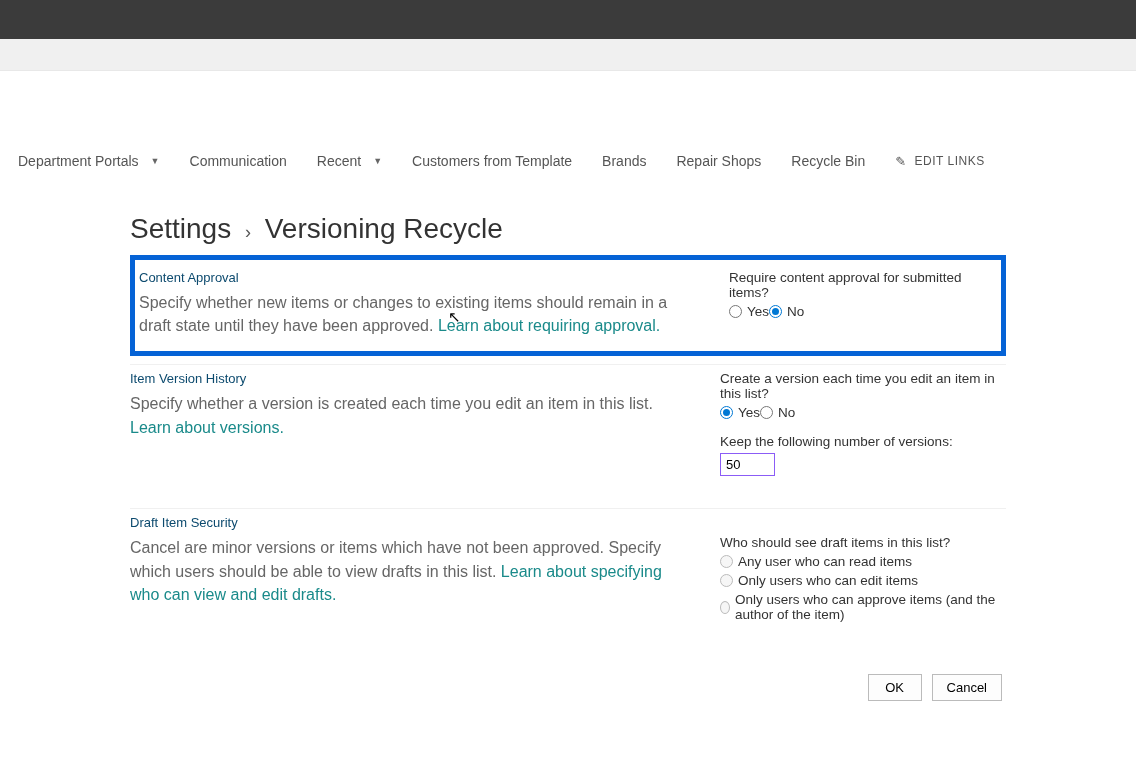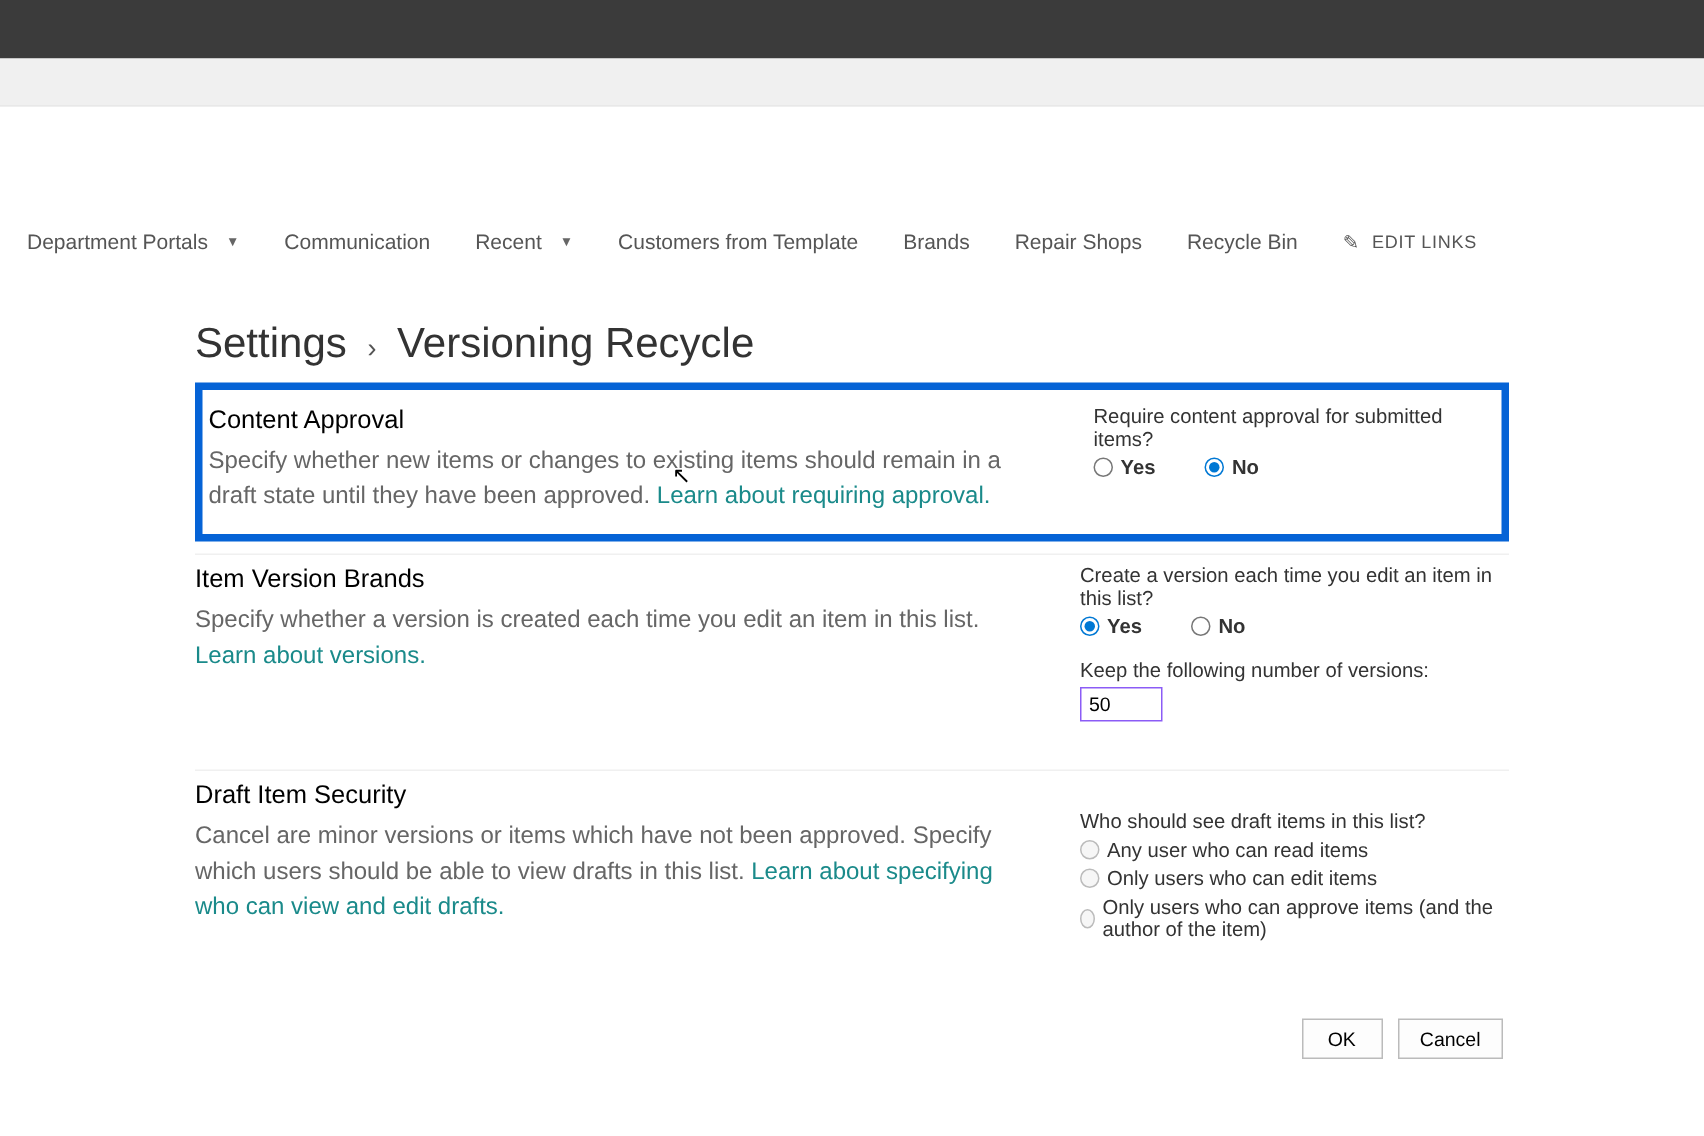--- a/index.html
+++ b/index.html
@@ -75,22 +75,22 @@
   .section .left {
     flex: 0 0 590px;
     padding-right: 30px;
   }
   .section .right {
     flex: 1;
     font-size: 13.5px;
     color: #333;
   }
   .section-title {
-    font-size: 17px;
-    color: #000000;
+    font-size: 13px;
+    color: #0c4a6e;
     margin-bottom: 6px;
   }
   .section-desc {
     font-size: 16px;
     color: #666;
     line-height: 1.45;
   }
   .section-desc a {
     color: #1a8a8a;
     text-decoration: none;
@@ -102,23 +102,22 @@
     position: relative;
   }
   .highlight-box .section { border: none; padding-bottom: 0; }
   .field-label {
     margin-bottom: 4px;
     color: #333;
   }
   .radio-row {
     display: flex;
     align-items: center;
-    gap: 33px;
+    gap: 0;
     margin-bottom: 12px;
-    font-weight: bold;
   }
   .radio-opt {
     display: flex;
     align-items: center;
     gap: 5px;
     cursor: pointer;
   }
   .radio {
     width: 13px;
     height: 13px;
@@ -253,21 +252,21 @@
             <span>No</span>
           </div>
         </div>
       </div>
     </div>
     <span class="cursor-arrow">↖</span>
   </div>
 
   <div class="section">
     <div class="left">
-      <div class="section-title">Item Version Brands</div>
+      <div class="section-title">Item Version History</div>
       <div class="section-desc">
         <span>Specify whether a version is created each time you edit an item in this list.  </span>
         <a href="#">Learn about versions.</a>
       </div>
     </div>
     <div class="right">
       <div class="block">
         <div class="field-label">Create a version each time you edit an item in this list?</div>
         <div class="radio-row">
           <div class="radio-opt">

